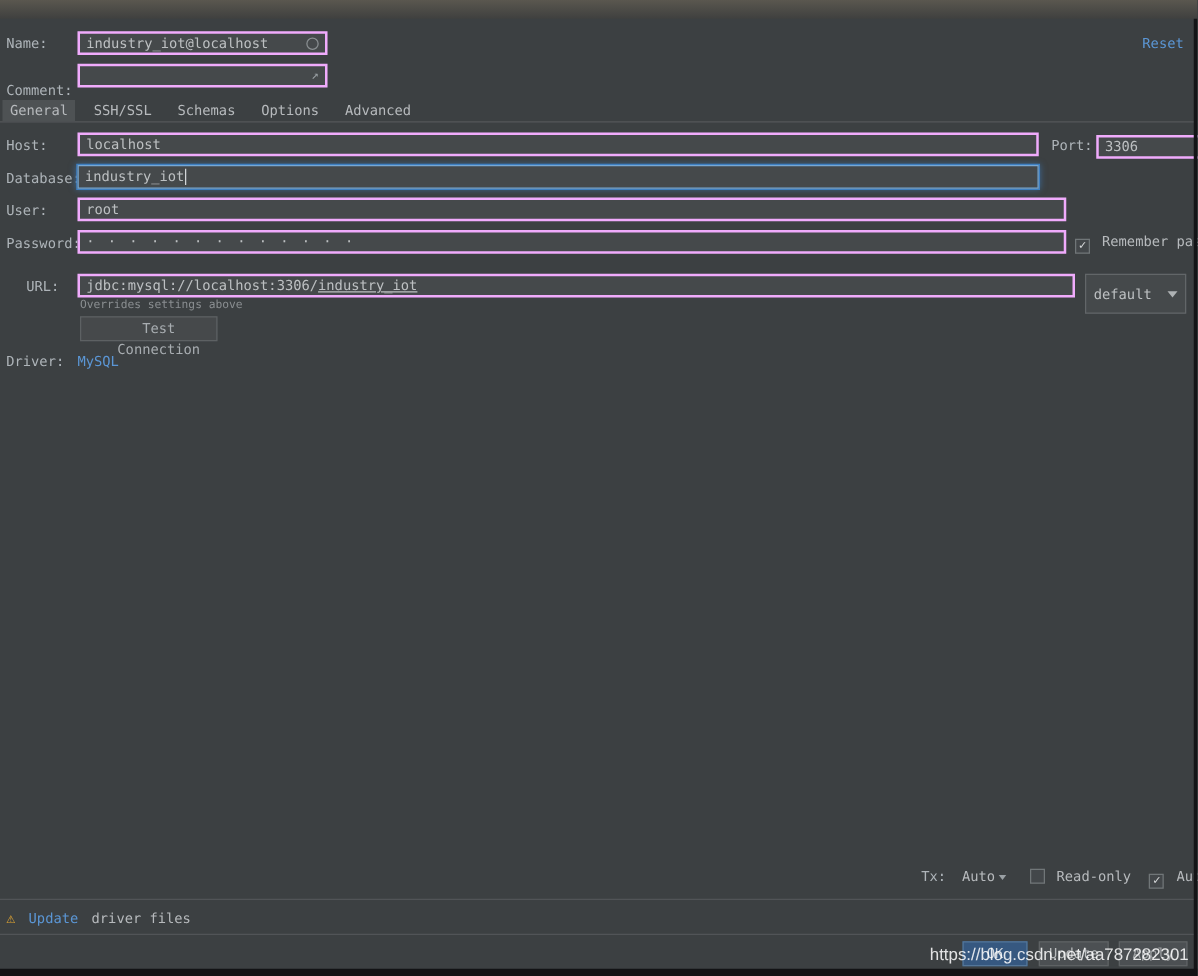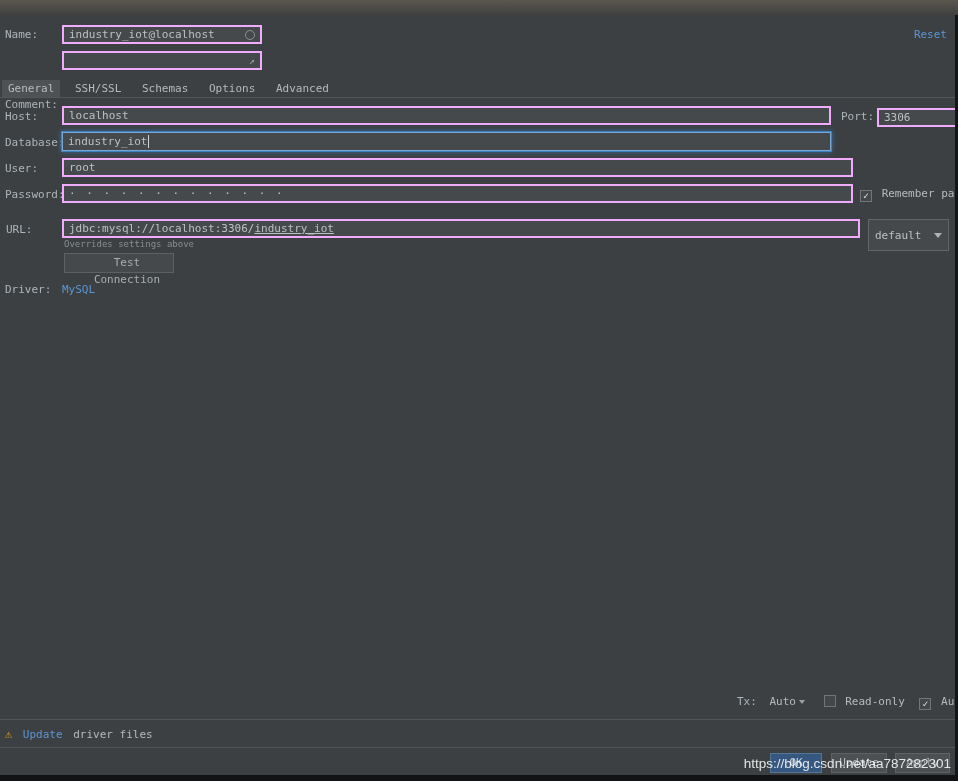--- a/index.html
+++ b/index.html
@@ -62,21 +62,21 @@
 <body>
 
 <div class="titlebar"></div>
 
 <div class="lbl" style="left:5px; top:28px;">Name:</div>
 <div class="field" style="left:62px; top:25px; width:200px;">
   <span>industry_iot@localhost</span>
   <span class="circle-icon"></span>
 </div>
 
-<div class="lbl" style="left:5px; top:66px;margin-top:32px;">Comment:</div>
+<div class="lbl" style="left:5px; top:66px;">Comment:</div>
 <div class="field" style="left:62px; top:51px; width:200px;">
   <span></span>
   <span class="expand-icon">↗</span>
 </div>
 
 <a class="link" style="position:absolute; right:11px; top:28px;text-align:right;">Reset</a>
 
 <div class="tabbar">
   <span class="tab selected">General</span>
   <span class="tab">SSH/SSL</span>
@@ -107,21 +107,21 @@
 
 <div class="lbl" style="left:5px; top:188px;">Password:</div>
 <div class="field" style="left:62px; top:184px; width:791px;">
   <span class="pw">· · · · · · · · · · · · ·</span>
 </div>
 <div style="position:absolute; left:860px; top:187px; white-space:nowrap;">
   <span class="cb">✓</span>
   <span style="margin-left:3px;">Remember password</span>
 </div>
 
-<div class="lbl" style="left:6px; top:223px;">URL:</div>
+<div class="lbl" style="left:21px; top:223px;">URL:</div>
 <div class="field" style="left:62px; top:219px; width:798px;">
   <span>jdbc:mysql://localhost:3306/</span>
     <span class="url-db">industry_iot</span>
 </div>
 <div class="combo" style="left:868px; top:219px; width:81px;">
   <span>default</span>
   <span class="tri-down"></span>
 </div>
 <div class="note" style="left:64px; top:239px;">Overrides settings above</div>
 

